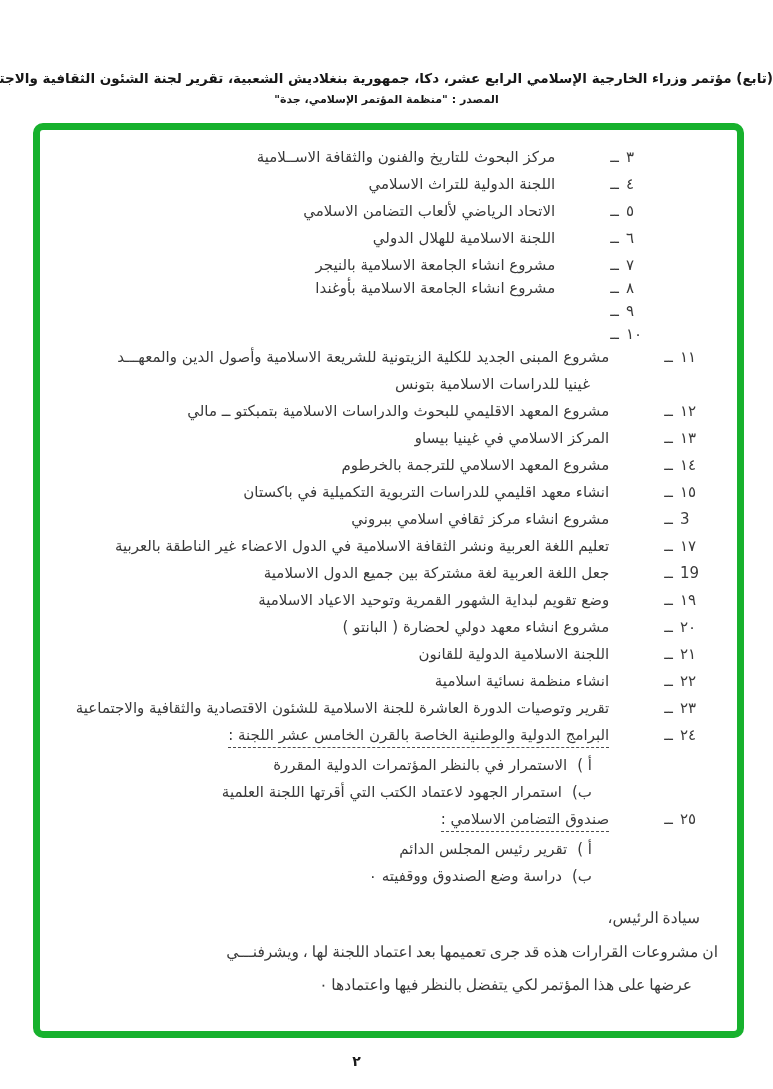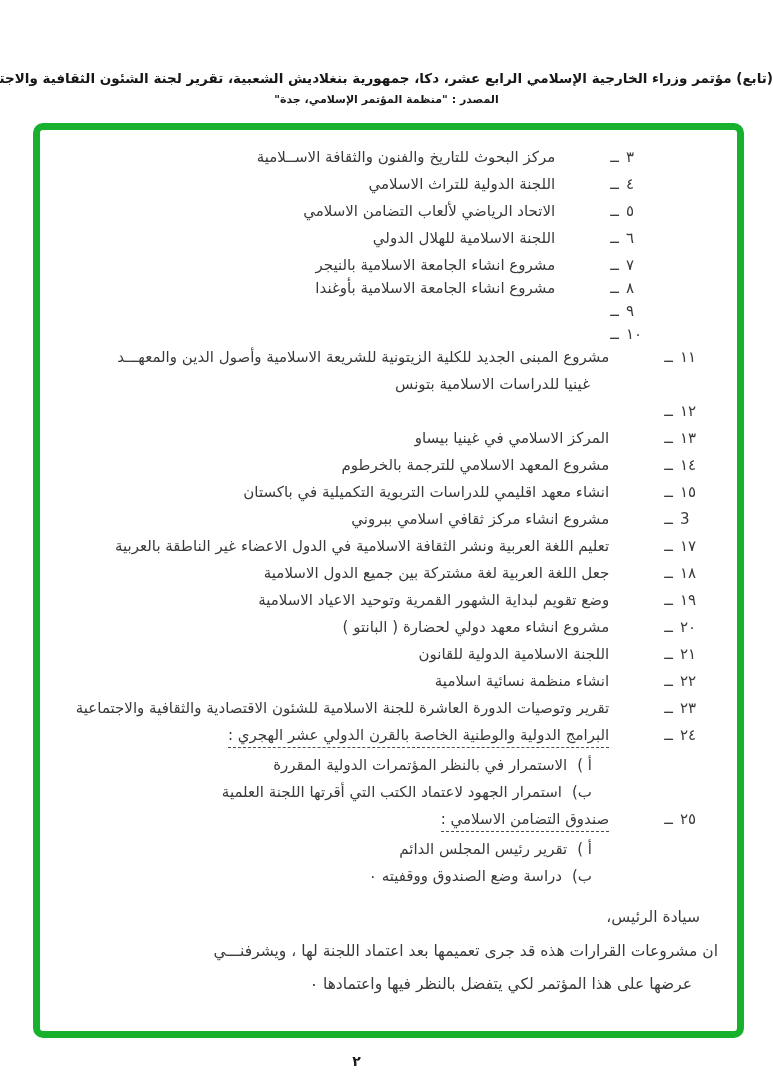--- a/index.html
+++ b/index.html
@@ -43,21 +43,21 @@
   .num{min-width:22px;text-align:left;white-space:nowrap;}
   .dash{white-space:nowrap;margin-left:48px;}
   .txt{white-space:nowrap;}
   .u .txt{border-bottom:1.6px dashed #4a4a4a;padding-bottom:2px;}
   .cont{margin:7px 150px 0 0;white-space:nowrap;}
   .sub{display:flex;direction:rtl;gap:10px;margin:7px 148px 0 0;}
   .sub-label{white-space:nowrap;}
   
   .closing{
     position:absolute;top:907px;right:33px;left:33px;
-    direction:rtl;font-size:15.5px;line-height:21px;color:#3a3a3a;
+    direction:rtl;font-size:15.5px;line-height:21px;color:#3a3a3a;font-family:Liberation Serif, serif;
   }
   .salutation{margin-right:40px;}
   .para-line1{margin:13px 22px 12px 0;}
   .para-line2{margin:9px 48px 0 6px;}
   
   .page-number{
     position:absolute;top:1053px;left:0;right:60px;
     text-align:center;font-size:14px;font-weight:bold;color:#1a1a1a;
   }
 </style>
@@ -142,20 +142,21 @@
         <span class="dash">ــ</span>
         <span class="txt">مشروع المبنى الجديد للكلية الزيتونية للشريعة الاسلامية وأصول الدين والمعهـــد</span>
       </div>
     <div class="cont">غينيا للدراسات الاسلامية بتونس</div>
       </div>
 
     <div class="item">
       <div class="line">
         <span class="num">١٢</span>
         <span class="dash">ــ</span>
+        <span class="txt">مشروع المعهد الاقليمي للبحوث والدراسات الاسلامية بتمبكتو ــ مالي</span>
       </div>
     </div>
 
     <div class="item">
       <div class="line">
         <span class="num">١٣</span>
         <span class="dash">ــ</span>
         <span class="txt">المركز الاسلامي في غينيا بيساو</span>
       </div>
     </div>
@@ -187,21 +188,21 @@
     <div class="item">
       <div class="line">
         <span class="num">١٧</span>
         <span class="dash">ــ</span>
         <span class="txt">تعليم اللغة العربية ونشر الثقافة الاسلامية في الدول الاعضاء غير الناطقة بالعربية</span>
       </div>
     </div>
 
     <div class="item">
       <div class="line">
-        <span class="num">١٨</span>
+        <span class="num">19</span>
         <span class="dash">ــ</span>
         <span class="txt">جعل اللغة العربية لغة مشتركة بين جميع الدول الاسلامية</span>
       </div>
     </div>
 
     <div class="item">
       <div class="line">
         <span class="num">١٩</span>
         <span class="dash">ــ</span>
         <span class="txt">وضع تقويم لبداية الشهور القمرية وتوحيد الاعياد الاسلامية</span>
@@ -237,21 +238,21 @@
         <span class="num">٢٣</span>
         <span class="dash">ــ</span>
         <span class="txt">تقرير وتوصيات الدورة العاشرة للجنة الاسلامية للشئون الاقتصادية والثقافية والاجتماعية</span>
       </div>
     </div>
 
     <div class="item u">
       <div class="line">
         <span class="num">٢٤</span>
         <span class="dash">ــ</span>
-        <span class="txt">البرامج الدولية والوطنية الخاصة بالقرن الدولي عشر الهجري :</span>
+        <span class="txt">البرامج الدولية والوطنية الخاصة بالقرن الخامس عشر اللجنة :</span>
       </div>
 
     <div class="sub">
       <span class="sub-label">أ )</span>
       <span class="sub-txt">الاستمرار في بالنظر المؤتمرات الدولية المقررة</span>
     </div>
 
     <div class="sub">
       <span class="sub-label">ب)</span>
       <span class="sub-txt">استمرار الجهود لاعتماد الكتب التي أقرتها اللجنة العلمية</span>

